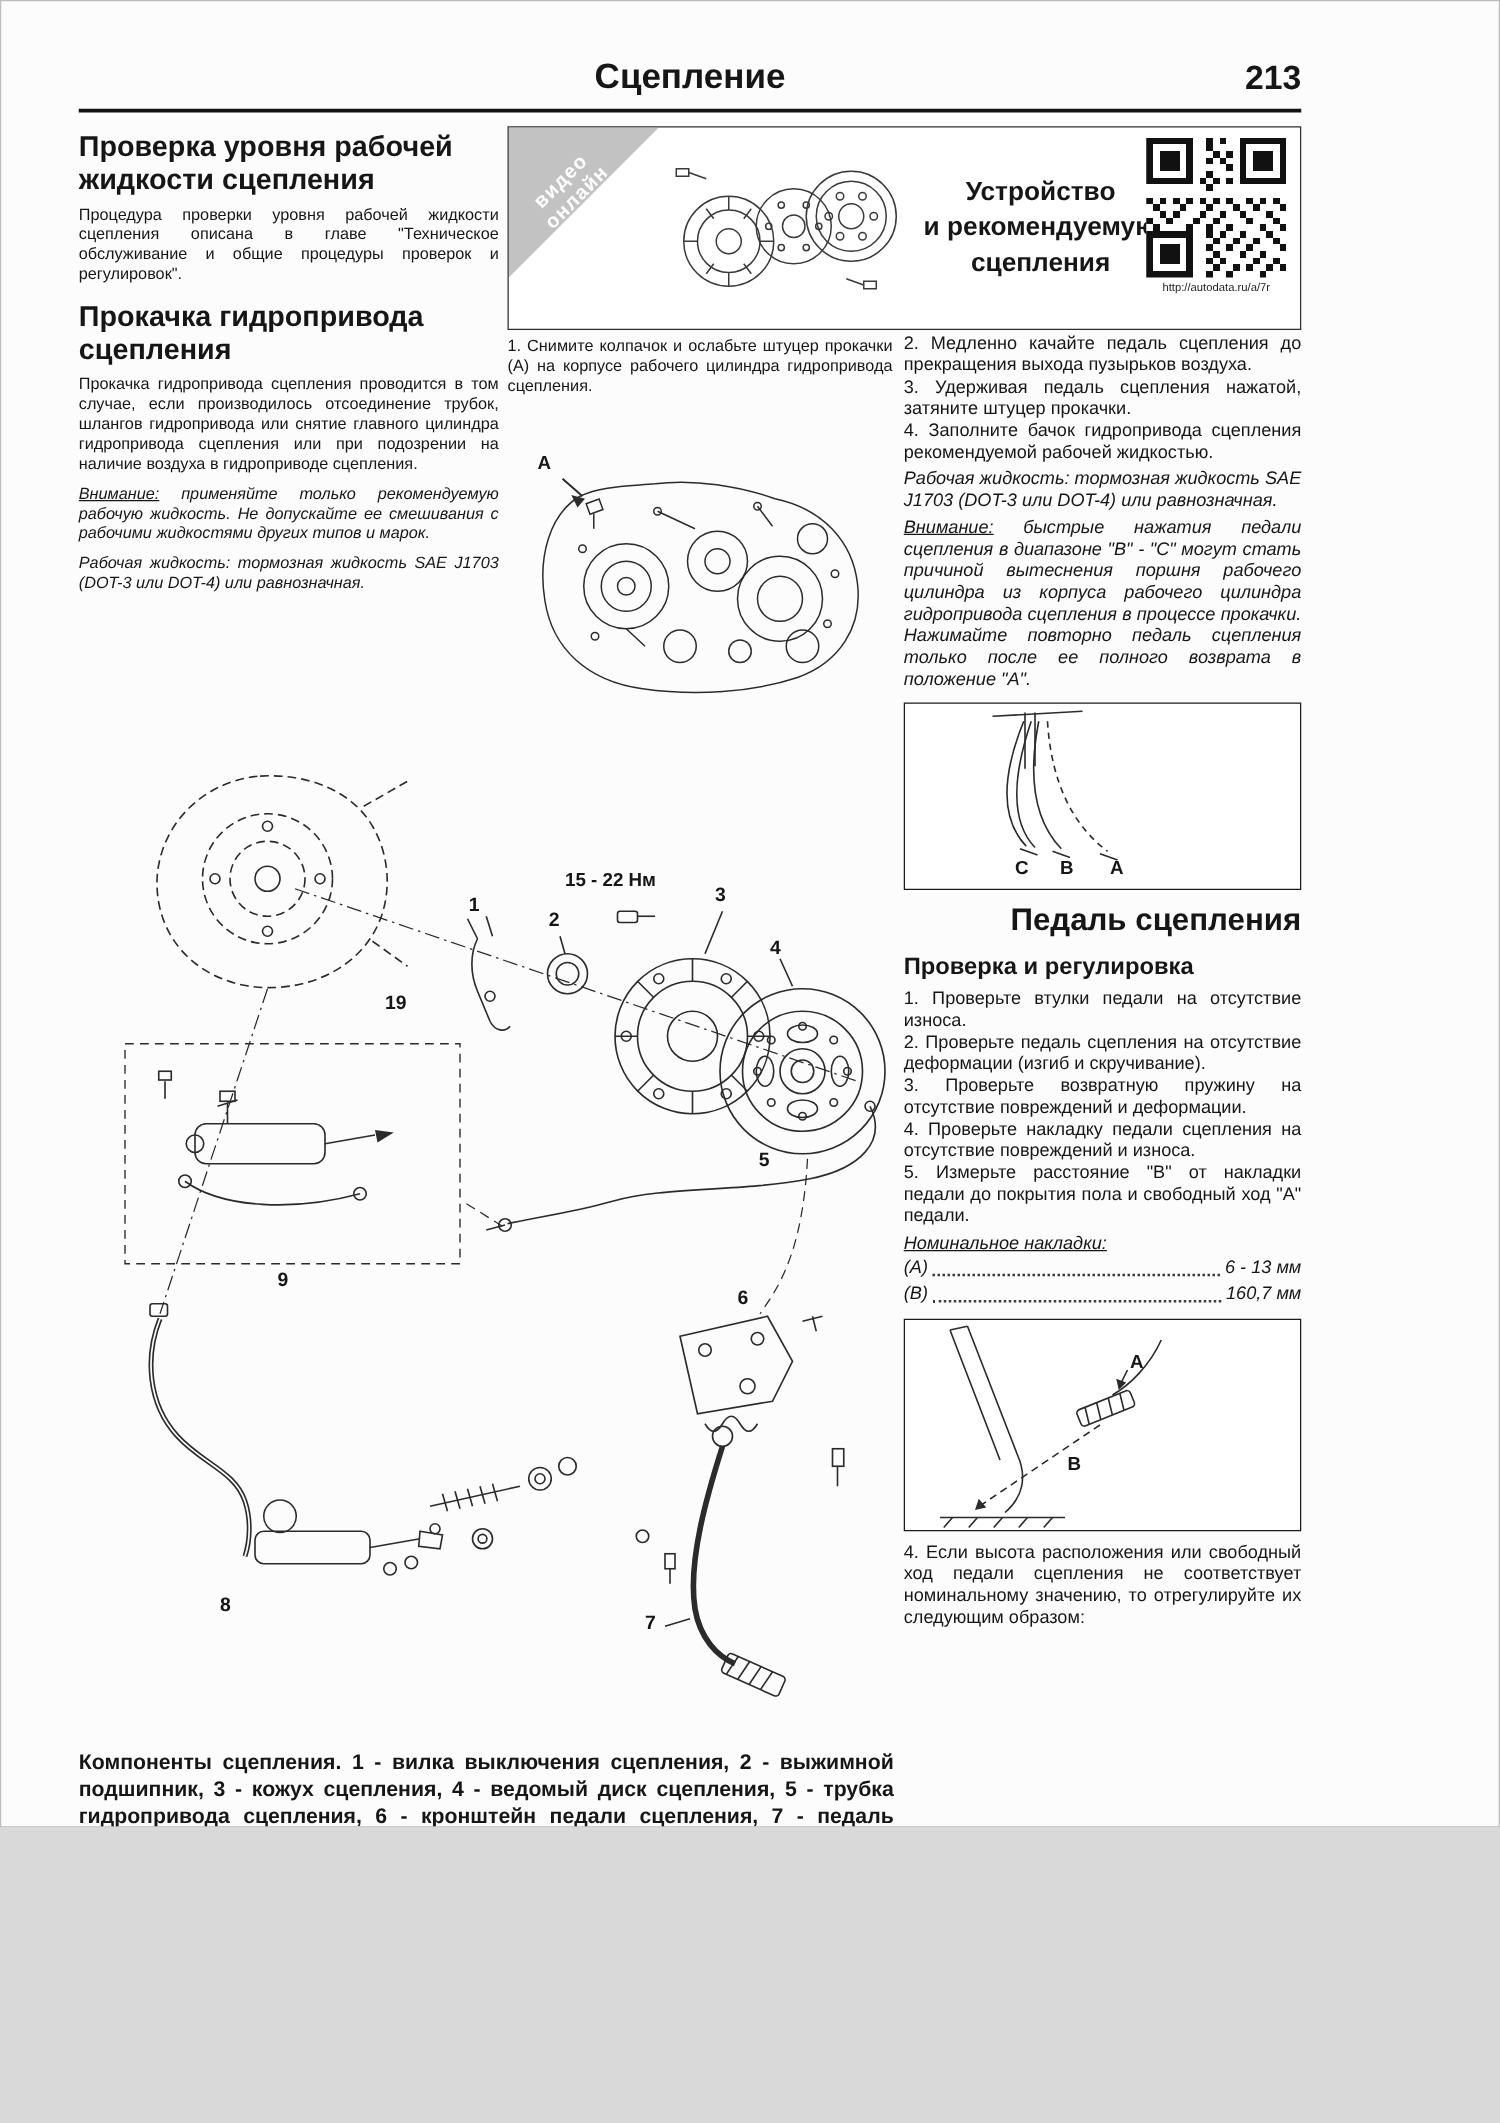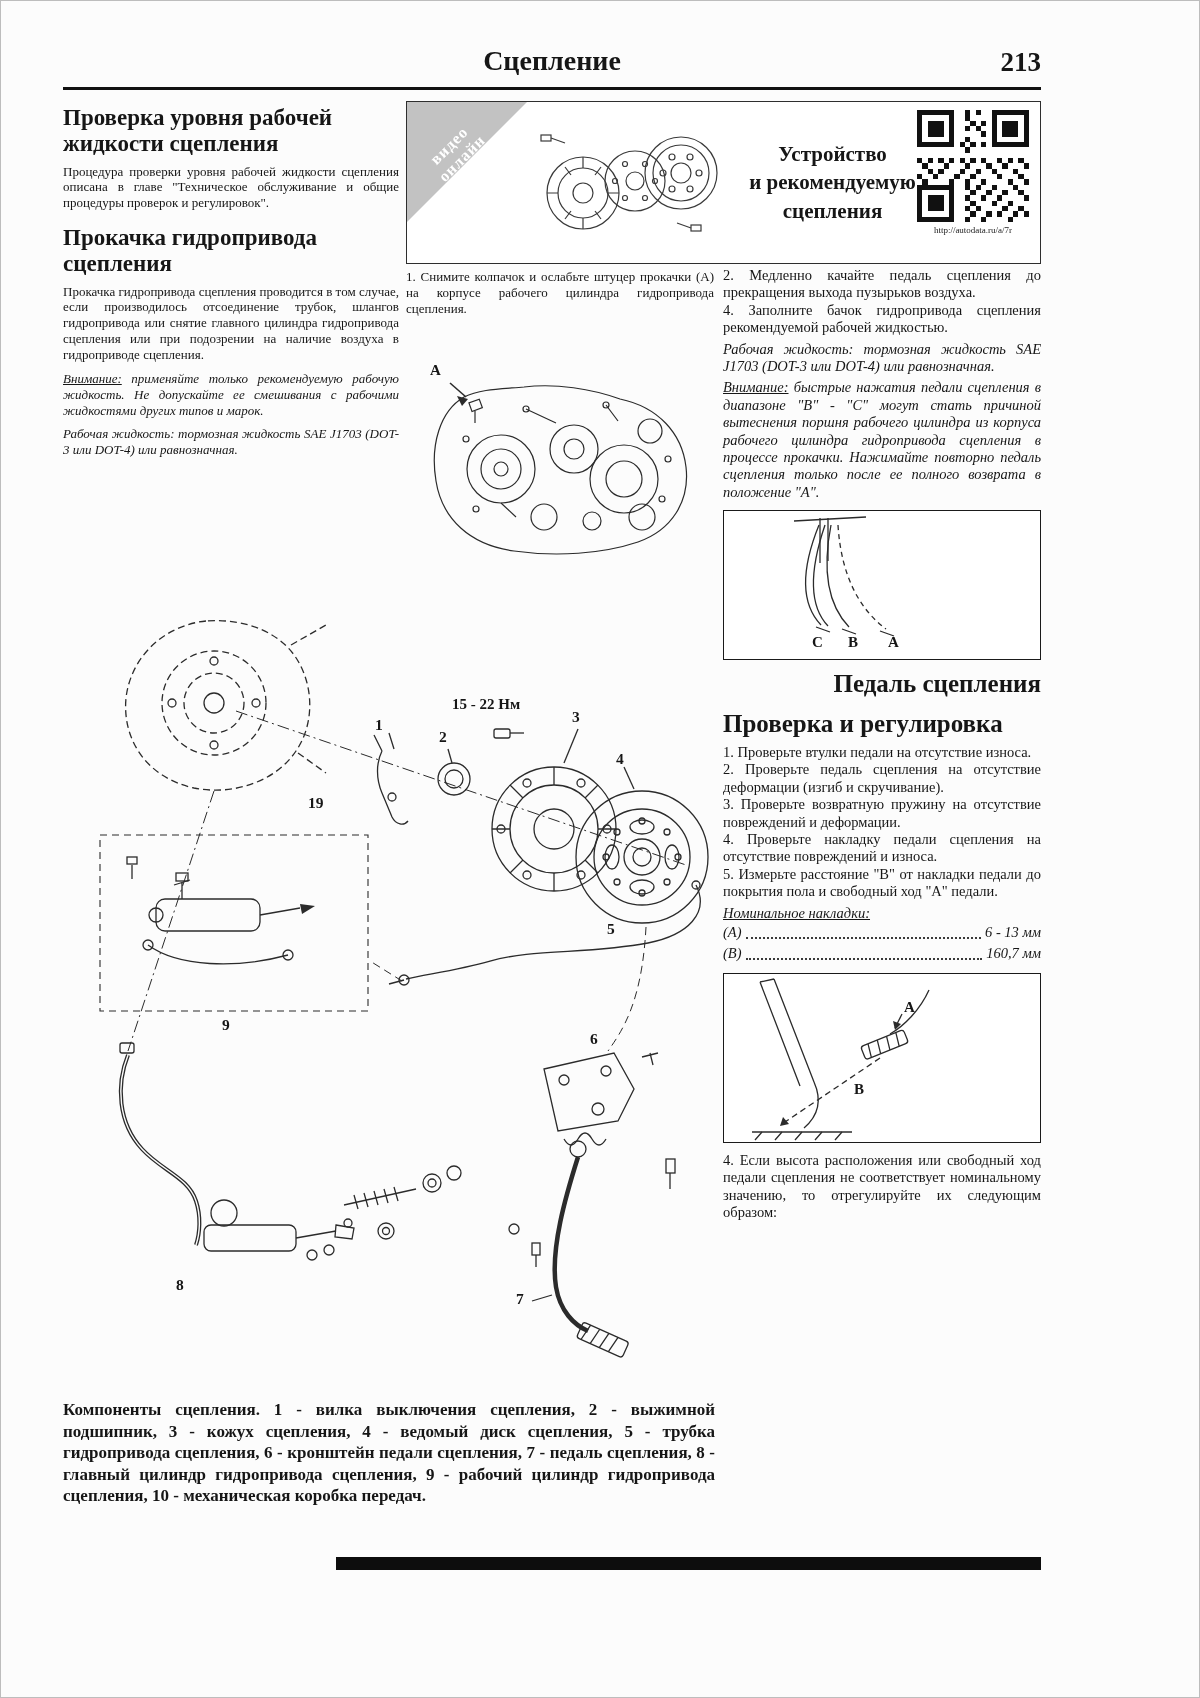--- a/index.html
+++ b/index.html
@@ -1,30 +1,30 @@
 <!DOCTYPE html>
 <html><head>
 <meta charset="utf-8">
 <style>
   * { box-sizing: border-box; }
   html,body { margin:0; padding:0; background:#d9d9d9; }
   .page {
-    position:relative; width:1200px; height:1698px; margin:0 auto;
+    position:relative; width:1200px; height:1462px; margin:0 auto;
     background:#fcfcfc; color:#161616; overflow:hidden;
-    font-family:Liberation Serif, serif;
+    font-family:Liberation Sans, sans-serif;
     border:1px solid #bdbdbd;
   }
   .abs { position:absolute; }
   .body-text { font-size:13px; line-height:1.22; text-align:justify; margin:0; }
   .rc .body-text { font-size:14.5px; line-height:1.2; }
   .it { font-style:italic; }
   .ul { text-decoration:underline; }
   .h-sec { font-size:23px; font-weight:bold; line-height:1.12; margin:0 0 7px; }
   .h-big { font-size:25px; font-weight:bold; margin:10px 0 5px;text-align:right; }
-  .h-sub { font-size:25px; font-weight:bold; margin:12px 0 6px; }
+  .h-sub { font-size:19px; font-weight:bold; margin:12px 0 6px; }
   .sp { margin-top:8px; }
   .sp2 { margin-top:4px; }
   .fig-box { border:1.6px solid #1a1a1a; background:#fff; position:relative; overflow:hidden; }
   .fig-label { position:absolute; font-size:15px; font-weight:bold; line-height:1; }
   .part-num { position:absolute; font-size:15.5px; font-weight:bold; line-height:1; }
   .torque { position:absolute; font-size:15px; font-weight:bold; line-height:1; white-space:nowrap; }
   .leader-row { display:flex; align-items:flex-end; font-size:14.5px; font-style:italic; line-height:1.45; }
   .leader { flex:1; border-bottom:2px dotted #3a3a3a; margin:0 4px 4px; }
   .caption { font-size:17px; font-weight:bold; line-height:1.27; text-align:justify; margin:0; }
   .hdr-title { font-size:28px; font-weight:bold; }
@@ -227,20 +227,21 @@
         <line x1="69" y1="62" x2="69" y2="74"></line>
         <path d="M44,34 L60,48" stroke-width="1.6"></path>
         <path d="M62,50 l-11,-3 l5,10 z" fill="#2b2b2b" stroke="none"></path>
       </g>
     </svg>
     <span class="fig-label" style="left:24px; top:14px;">A</span>
   </div>
 
   <div class="abs rc" style="left:722px; top:266px; width:318px;">
     <p class="body-text">2. Медленно качайте педаль сцепления до прекращения выхода пузырьков воздуха.</p>
+    <p class="body-text">3. Удерживая педаль сцепления нажатой, затяните штуцер прокачки.</p>
     <p class="body-text">4. Заполните бачок гидропривода сцепления рекомендуемой рабочей жидкостью.</p>
     <p class="body-text it sp2">Рабочая жидкость: тормозная жидкость SAE J1703 (DOT-3 или DOT-4) или равнозначная.</p>
     <p class="body-text it sp2">
       <span class="ul">Внимание:</span><span> быстрые нажатия педали сцепления в диапазоне "В" - "С" могут стать причиной вытеснения поршня рабочего цилиндра из корпуса рабочего цилиндра гидропривода сцепления в процессе прокачки. Нажимайте повторно педаль сцепления только после ее полного возврата в положение "А".</span>
     </p>
 
     <div class="fig-box" style="width:318px; height:150px; margin:9px 0;">
       <svg width="315" height="147" viewBox="0 0 315 147">
         <g fill="none" stroke="#2b2b2b" stroke-width="1.3">
           <path d="M70,10 L142,6"></path>

